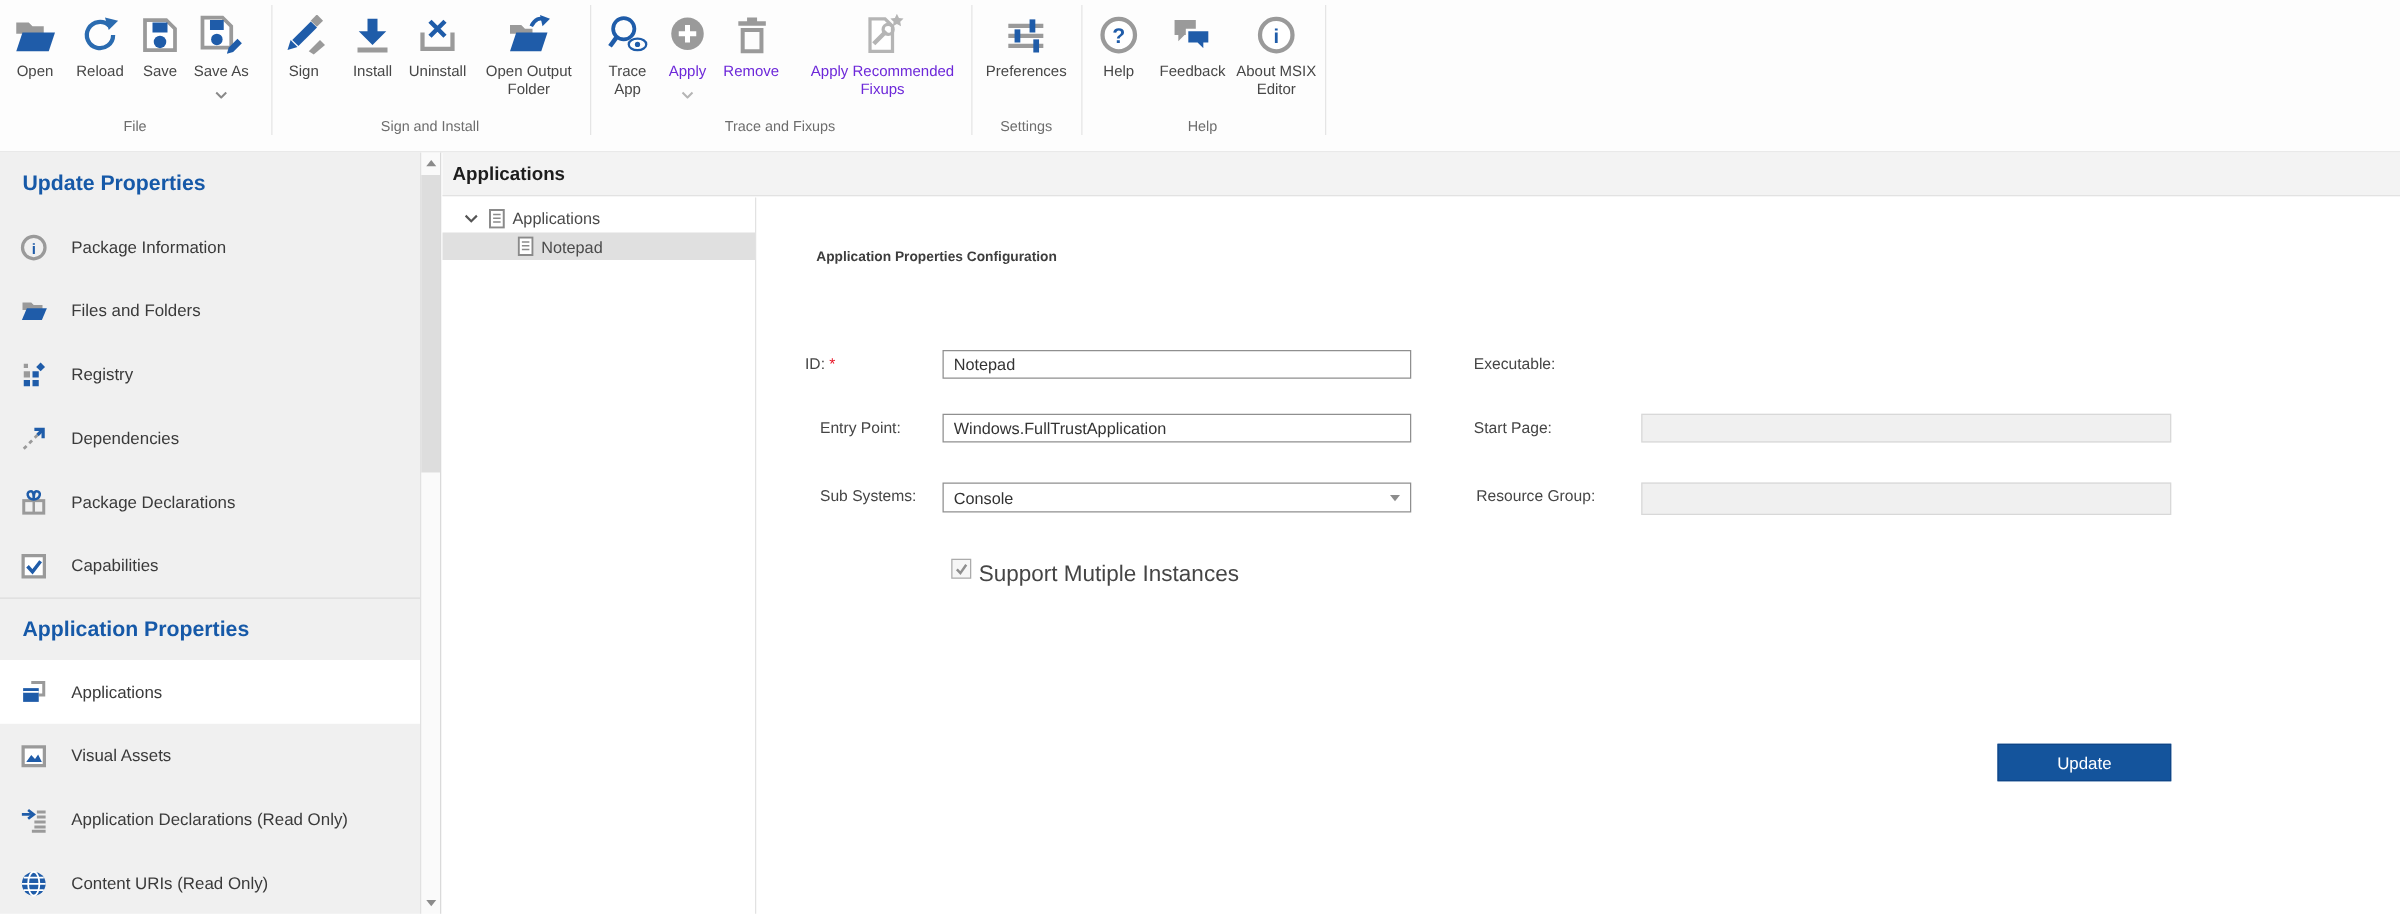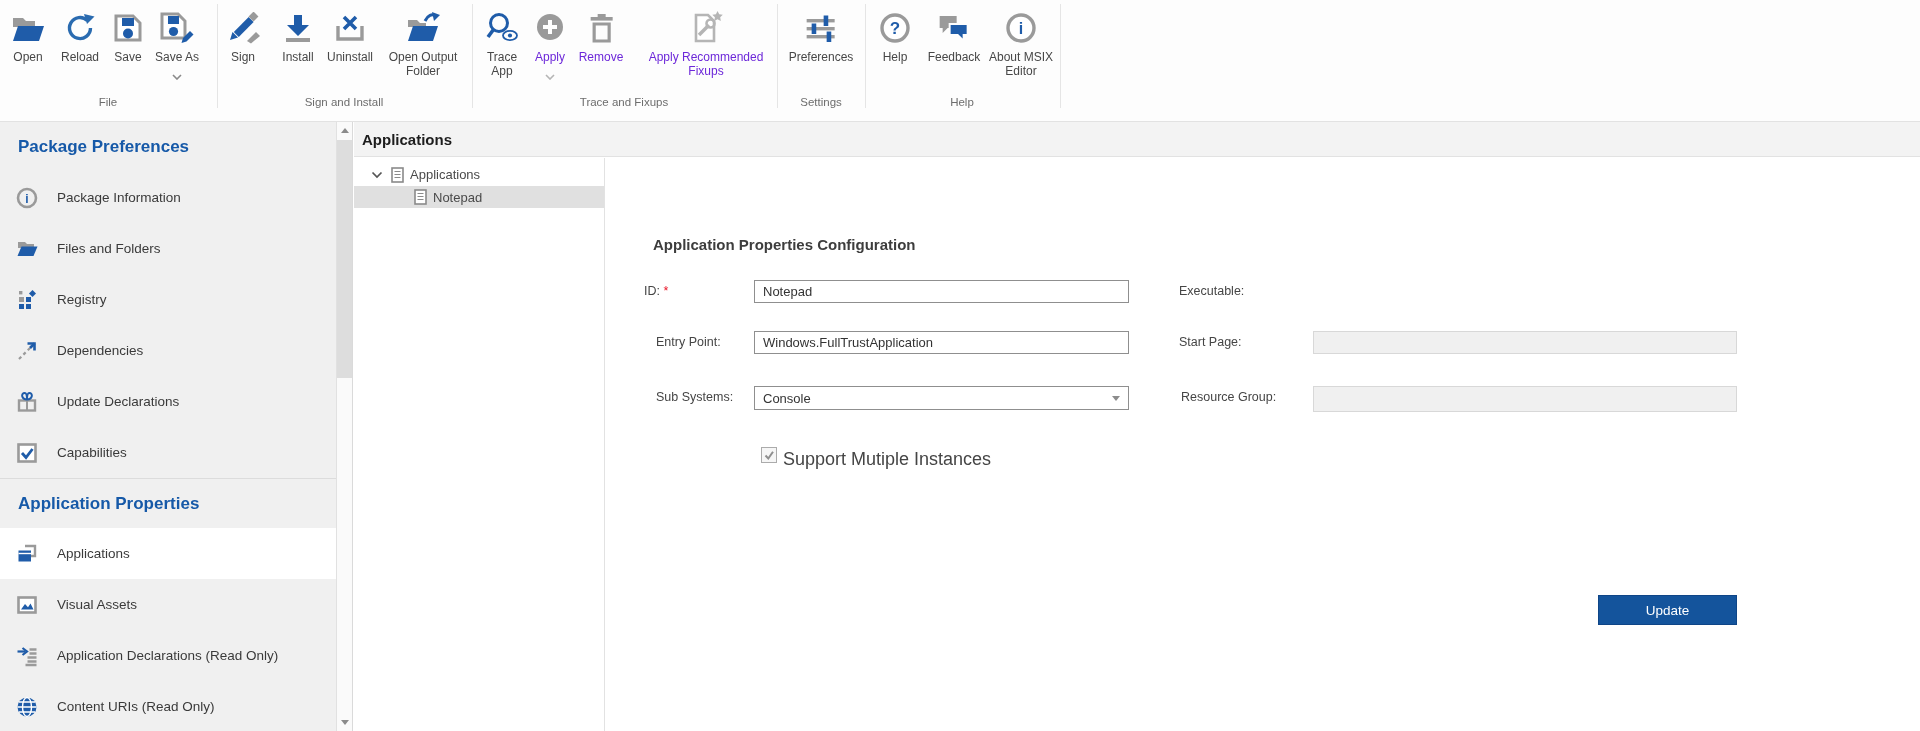--- a/index.html
+++ b/index.html
@@ -50,21 +50,21 @@
 
   .treepanel { position:absolute; left:354px; top:158px; width:251px; height:573px;
                background:#fff; border-right:1px solid #e2e2e2; }
   .tree-row { display:flex; align-items:center; height:23px; font-size:13px; color:#4a4a4a; cursor:default; }
   .tree-root { margin-top:5px; padding-left:17px; }
   .tree-root .tchev { margin-right:8px; display:flex; }
   .tree-child { height:22px; padding-left:60px; background:#e0e0e0; }
   .tdoc { margin-right:6px; display:flex; }
 
   .formarea { position:absolute; left:606px; top:158px; width:1314px; height:573px; background:#fff; }
-  .fheading { position:absolute; left:47px; top:42px; font-size:15px; font-weight:bold; color:#3d3d3d;margin-top:36px; }
+  .fheading { position:absolute; left:47px; top:42px; font-size:11px; font-weight:bold; color:#3d3d3d; }
   .flabel { position:absolute; font-size:12.5px; color:#454545; white-space:nowrap; }
   .req { color:#e81123; }
   .field { position:absolute; height:23px; border:1px solid #8f8f8f; background:#fff;
            font-size:13px; color:#333; }
   input.field { padding:0 8px; outline:none; font-family:inherit; }
   .combo { display:flex; align-items:center; padding:0 8px; }
   .combo .val { flex:1; white-space:nowrap; overflow:hidden; }
   .dd-arrow { width:0; height:0; border-left:4px solid transparent; border-right:4px solid transparent;
               border-top:5px solid #8c8c8c; margin-left:6px; }
   .field.off { background:#f0f0f0; border-color:#d8d8d8; }
@@ -277,21 +277,21 @@
   <div class="rsep" style="left:1060px"></div>
 
   <span class="rgroup" style="left:108px">File</span>
   <span class="rgroup" style="left:344px">Sign and Install</span>
   <span class="rgroup" style="left:624px">Trace and Fixups</span>
   <span class="rgroup" style="left:821px">Settings</span>
   <span class="rgroup" style="left:962px">Help</span>
 </div>
 
 <div class="sidebar">
-  <div class="sb-h">Package Preferences</div>
+  <div class="sb-h">Update Properties</div>
 
   <div class="sb-item">
     <span class="sbicon">
       <svg width="22" height="22" viewBox="0 0 22 22">
           <circle cx="11" cy="11" r="9" fill="none" stroke="#9a9a9a" stroke-width="2.6"></circle>
           <text x="11" y="16" text-anchor="middle" font-size="12" font-weight="bold" fill="#1f5ca9" font-family="sans-serif">i</text>
         </svg>
     </span>
     <span class="sblbl">Package Information</span>
   </div>
@@ -332,21 +332,21 @@
   </div>
 
   <div class="sb-item">
     <span class="sbicon">
       <svg width="22" height="22" viewBox="0 0 22 22">
           <rect x="3" y="9.5" width="16" height="10" fill="none" stroke="#9a9a9a" stroke-width="2.4"></rect>
           <path d="M11 9.5 v10" stroke="#9a9a9a" stroke-width="2"></path>
           <path d="M11 8.5 c-5.5 0 -6.5 -6.5 -2.2 -6.5 2.2 0 2.2 3.5 2.2 6.5 0 -3 0 -6.5 2.2 -6.5 4.3 0 3.3 6.5 -2.2 6.5 z" fill="none" stroke="#1f5ca9" stroke-width="2"></path>
         </svg>
     </span>
-    <span class="sblbl">Update Declarations</span>
+    <span class="sblbl">Package Declarations</span>
   </div>
 
   <div class="sb-item">
     <span class="sbicon">
       <svg width="22" height="22" viewBox="0 0 22 22">
           <rect x="2.5" y="2.5" width="17" height="17" fill="#fff" stroke="#9a9a9a" stroke-width="2.6"></rect>
           <path d="M6 11 l4 4.5 L16.5 7" fill="none" stroke="#1f5ca9" stroke-width="2.8"></path>
         </svg>
     </span>
     <span class="sblbl">Capabilities</span>

